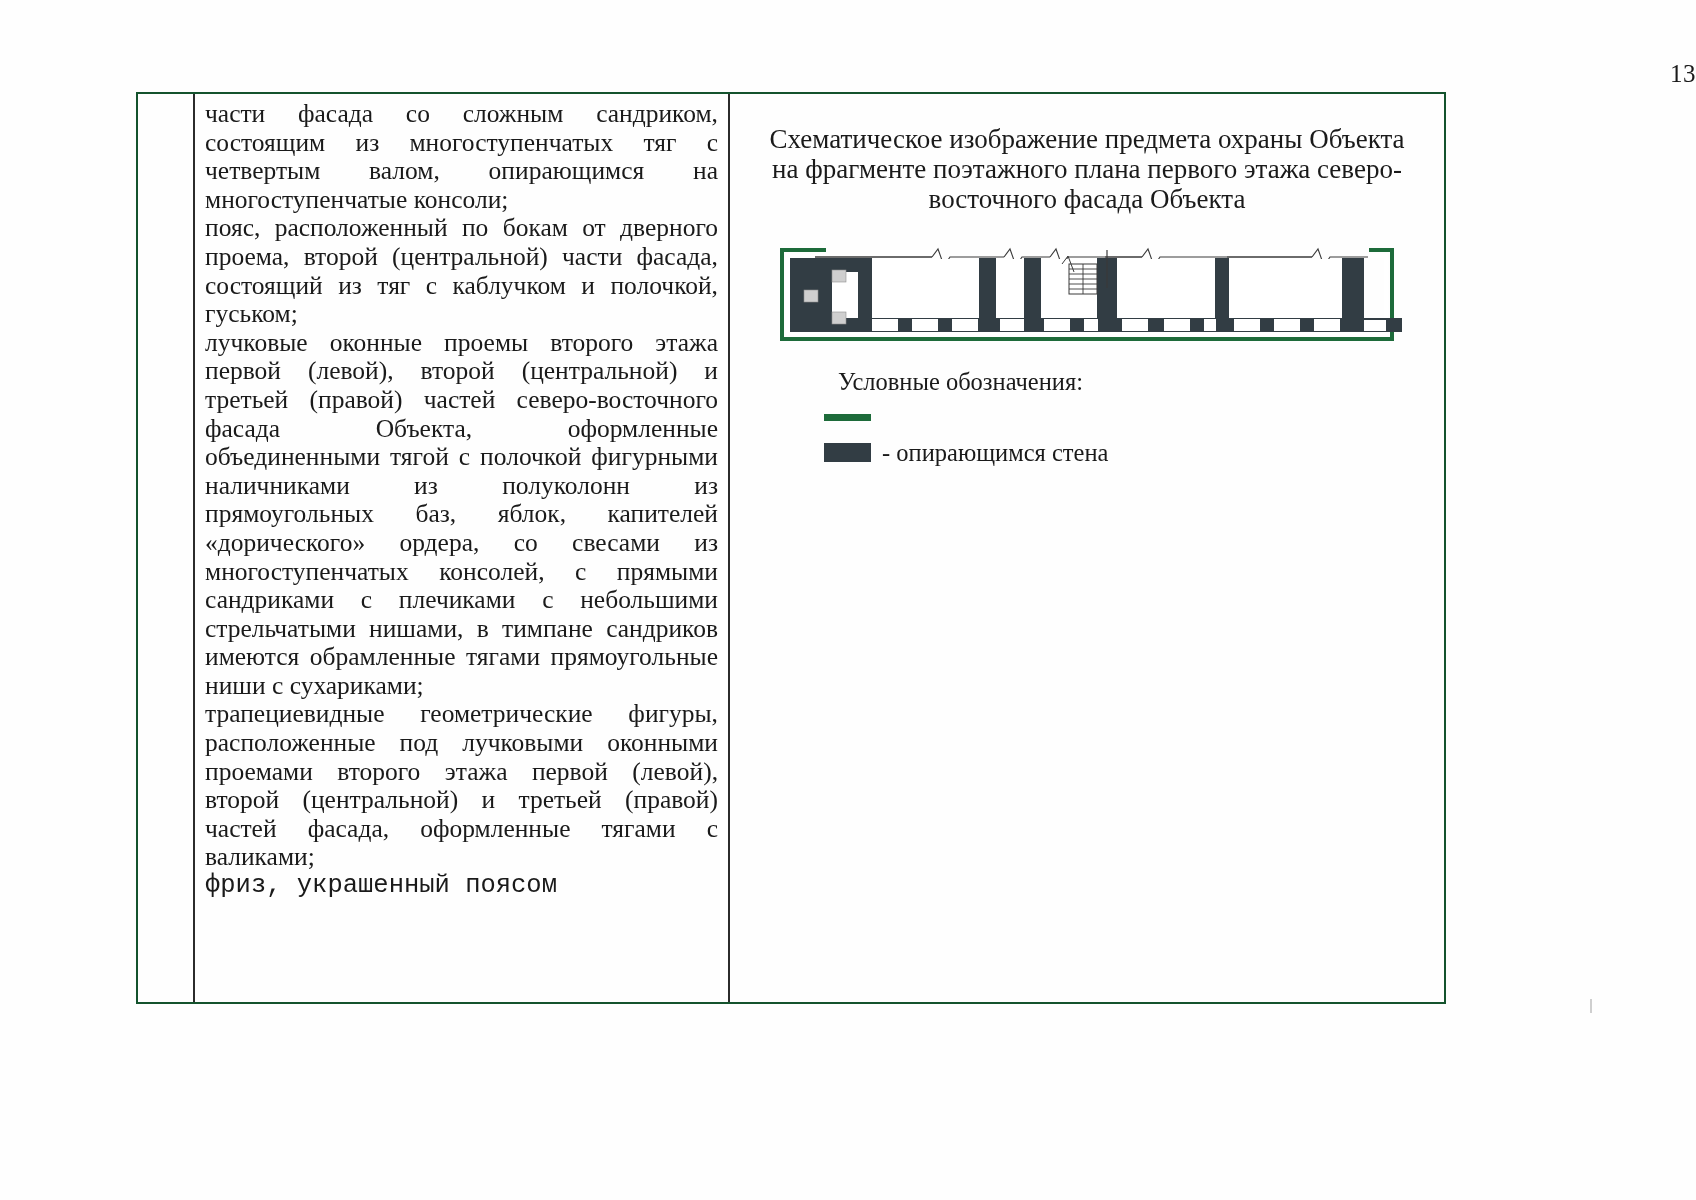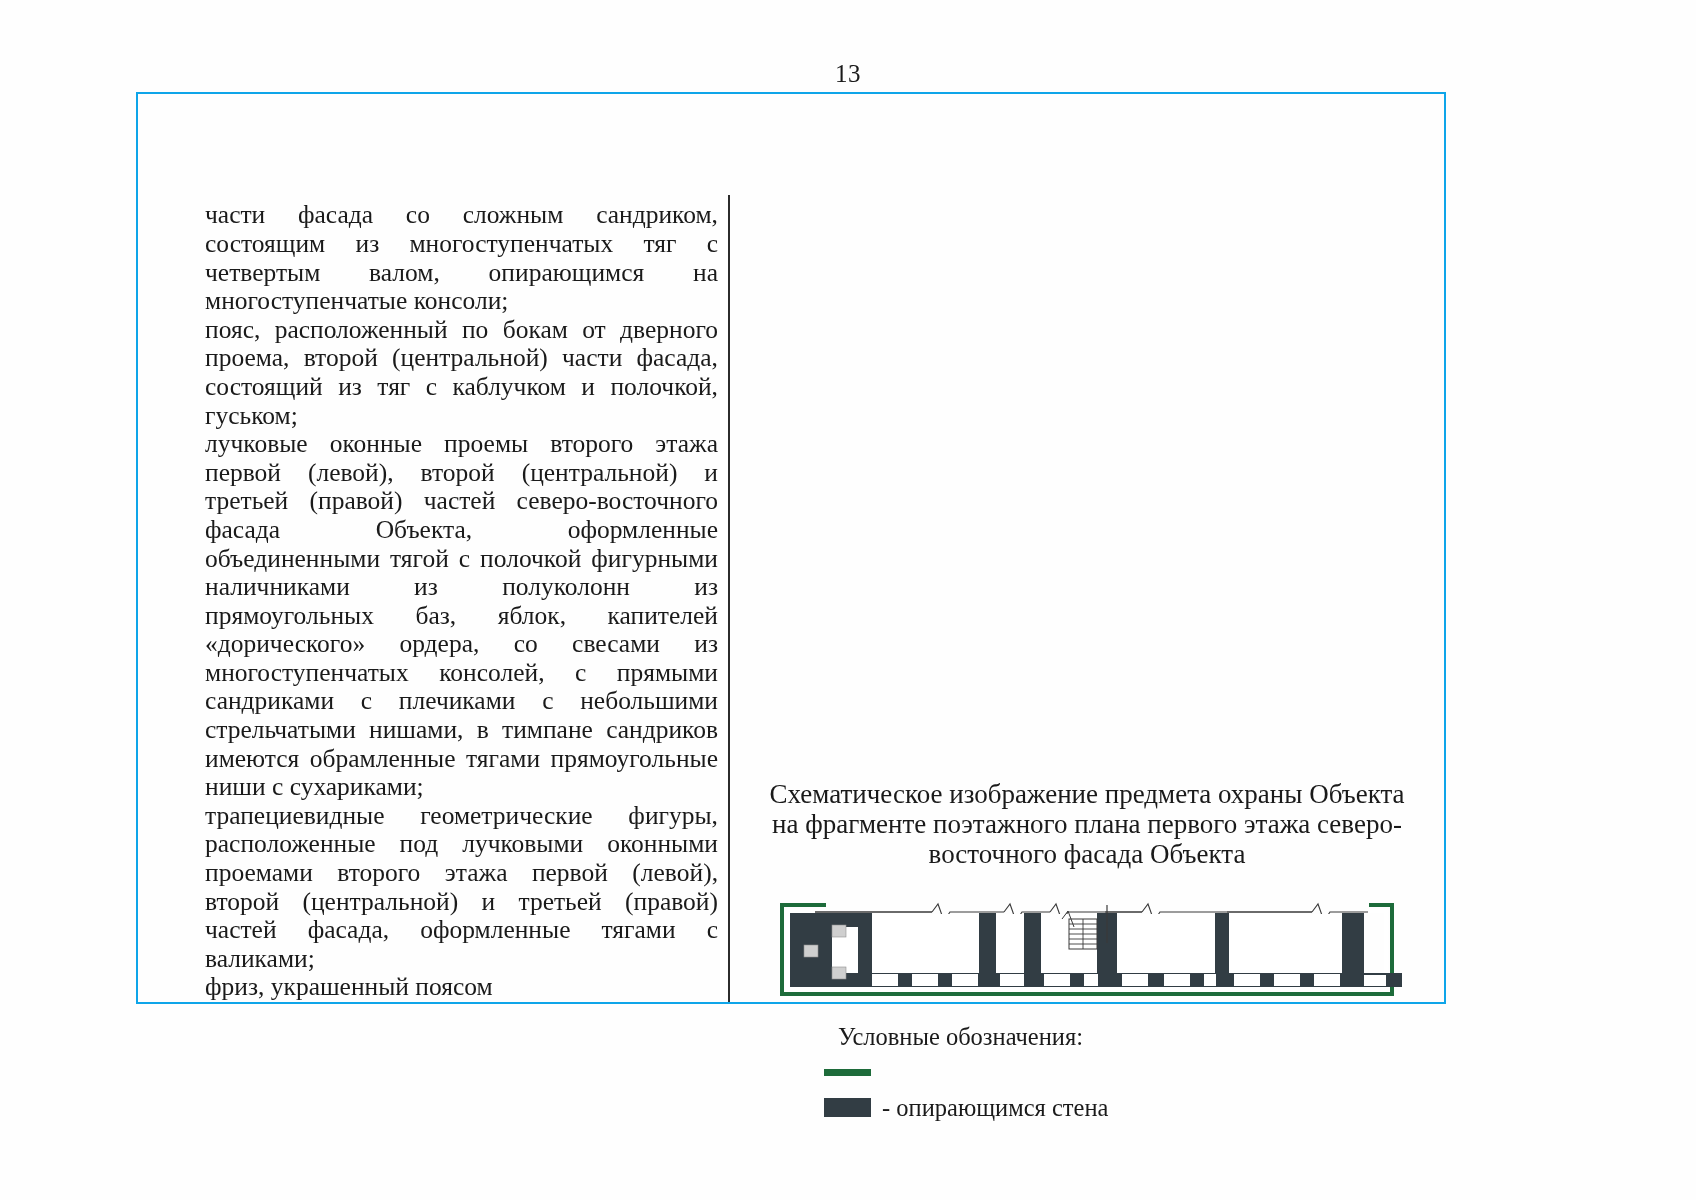--- a/index.html
+++ b/index.html
@@ -22,36 +22,35 @@
     height: 1200px;
     background: #fefefe;
   }
 
   
   .page-number {
     position: absolute;
     left: 0;
     top: 60px;
     width: 1696px;
-    text-align: center;
+    text-align: right;
     font-size: 25px;
     letter-spacing: .5px;
   }
 
   
   .table-frame {
     position: absolute;
     left: 136px;
     top: 92px;
     width: 1310px;
     height: 912px;
-    border: 2px solid #0ea5e9;
+    border: 2px solid #14532d;
     box-sizing: border-box;
     display: flex;
-    align-items: flex-end;
   }
   .col-narrow {
     width: 57px;
     border-right: 2px solid #2b2b2b;
     box-sizing: border-box;
     flex: 0 0 57px;
   }
   .col-text {
     width: 535px;
     flex: 0 0 535px;
@@ -71,21 +70,21 @@
     line-height: 28.6px;
     text-align: justify;
     text-justify: inter-word;
     hyphens: none;
     word-spacing: 0px;
   }
   .body-text p {
     margin: 0;
     text-align: justify;
   }
-  .body-text p:last-child { text-align: justify; }
+  .body-text p:last-child { text-align: justify; font-family: Liberation Mono, monospace; }
 
   
   .fig-title {
     font-size: 27px;
     line-height: 30px;
     text-align: center;
     padding: 30px 26px 0 26px;
   }
 
   .plan-wrap {

